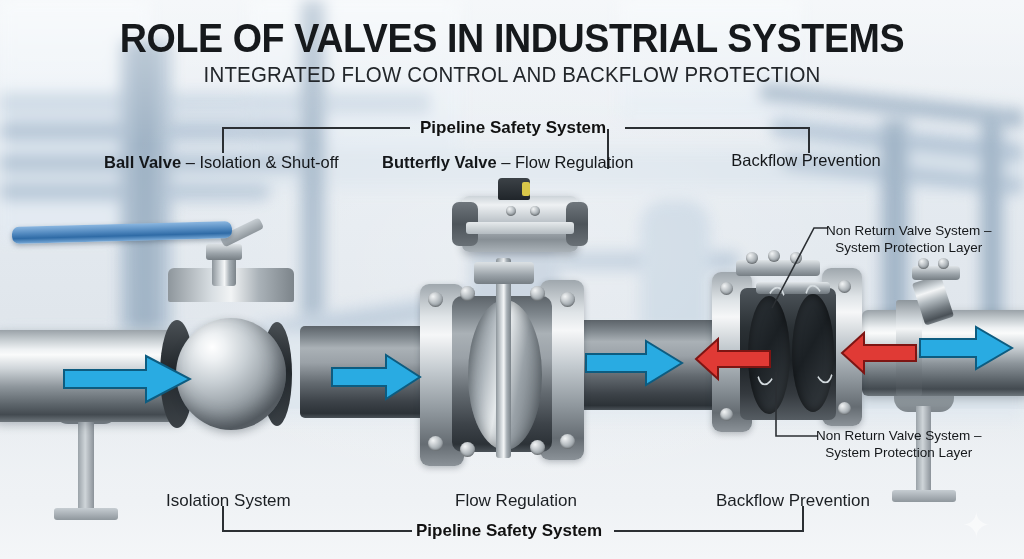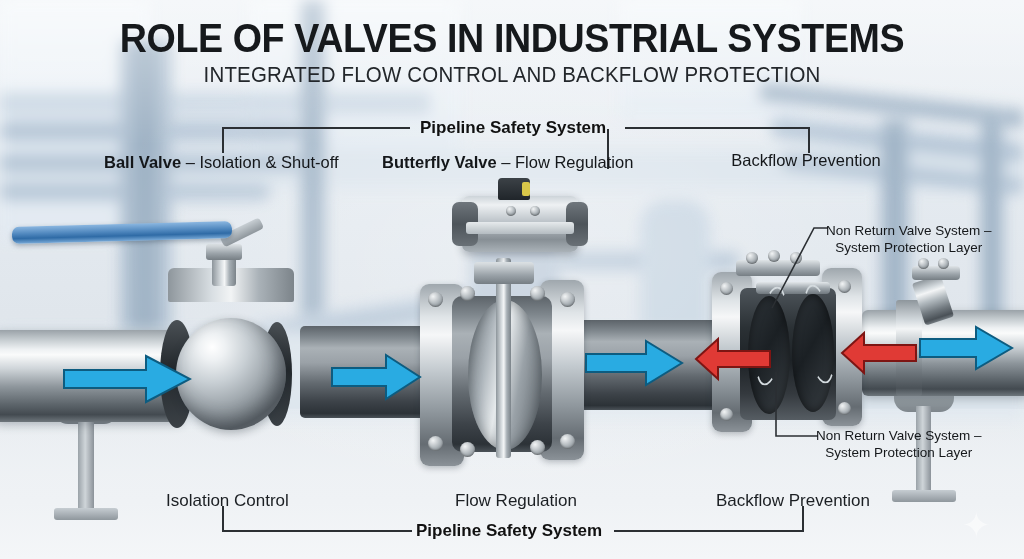--- a/index.html
+++ b/index.html
@@ -293,21 +293,21 @@
   </div>
 
   <svg style="position:absolute;left:768px;top:370px;" width="52" height="82">
     <path d="M8 2 L8 66 L50 66" fill="none" stroke="#2b2f33" stroke-width="1.6"></path>
   </svg>
   <div class="callout" style="left:816px;top:427px;">
     <div>Non Return Valve System –</div>
     <div>System Protection Layer</div>
   </div>
 
-  <div class="cap" style="left:166px;top:491px;">Isolation Control</div>
+  <div class="cap" style="left:166px;top:491px;">Isolation System</div>
   <div class="cap" style="left:455px;top:491px;">Flow Regulation</div>
   <div class="cap" style="left:716px;top:491px;">Backflow Prevention</div>
 
   <div class="ln" style="left:222px;top:530px;width:190px;height:2px;"></div>
   <div class="ln" style="left:614px;top:530px;width:190px;height:2px;"></div>
   <div class="ln" style="left:222px;top:506px;width:2px;height:26px;"></div>
   <div class="ln" style="left:802px;top:506px;width:2px;height:26px;"></div>
   <div class="bot-label" style="left:416px;top:521px;">Pipeline Safety System</div>
 
   <div class="sparkle" style="left:962px;top:508px;">✦</div>

